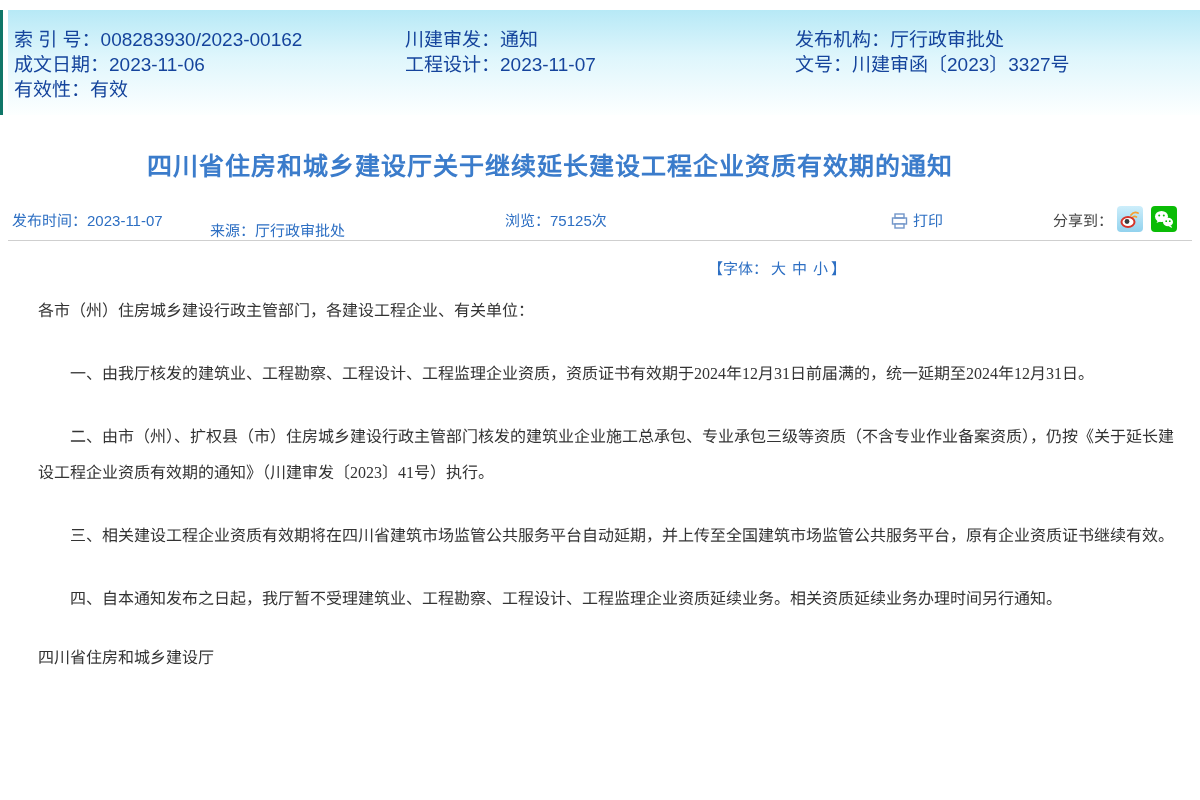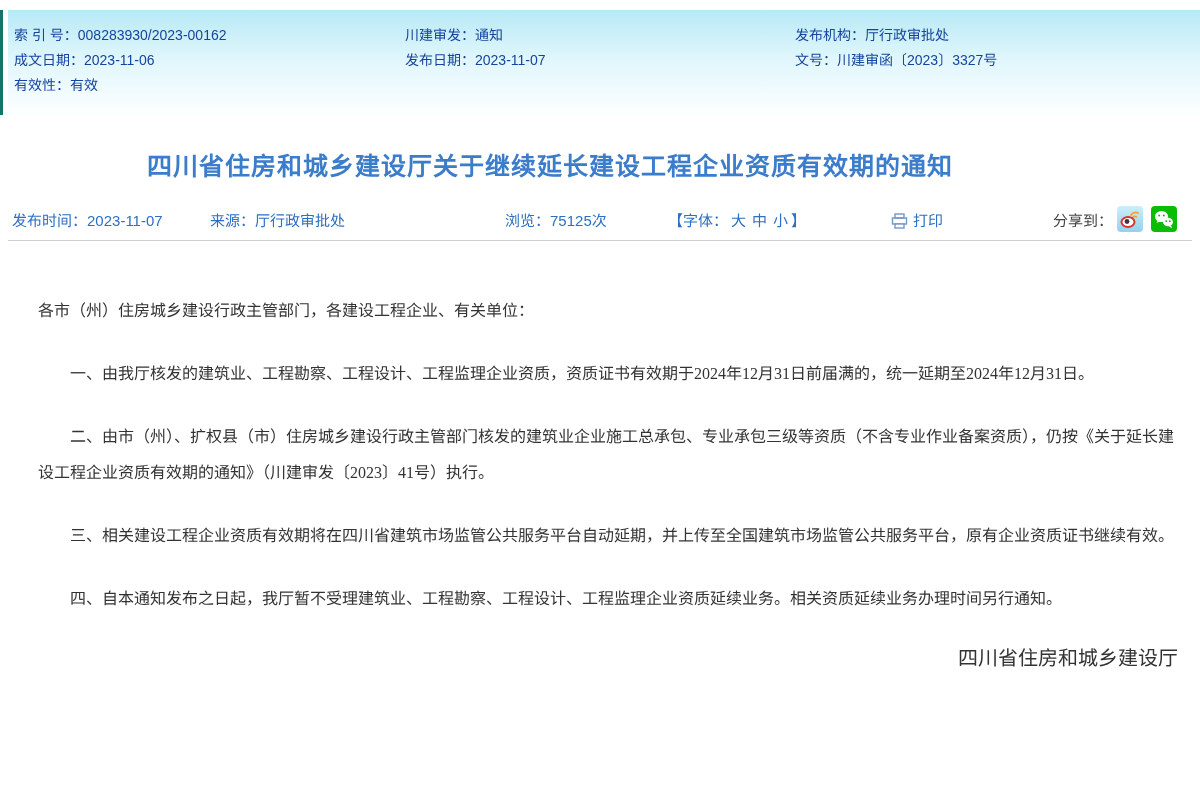--- a/index.html
+++ b/index.html
@@ -4,71 +4,71 @@
 <style>
   * { margin: 0; padding: 0; box-sizing: border-box; }
   html, body { width: 1200px; height: 800px; background: #fff; overflow: hidden; }
   body { font-family: "Liberation Sans", "DejaVu Sans", sans-serif; position: relative; }
 
   
   .band-wrap { position: absolute; top: 10px; left: 0; width: 1200px; height: 105px; }
   .band-accent { position: absolute; left: 0; top: 0; width: 3px; height: 105px; background: #0f7668; }
   .band { position: absolute; left: 8px; top: 0; right: 0; height: 105px;
           background: linear-gradient(to bottom, #b7e9f6 0%, #dff6fc 45%, #fdffff 100%); }
-  .band-row { position: absolute; left: 0; right: 0; height: 25px; font-size: 14px; color: #15449c; padding-left: 22px; }
+  .band-row { position: absolute; left: 0; right: 0; height: 25px; font-size: 19px; color: #15449c; padding-left: 22px; }
   .band-row.r1 { top: 14px; } .band-row.r2 { top: 39px; } .band-row.r3 { top: 64px; }
   .band-cell { position: absolute; white-space: nowrap; }
   .band-cell.c1 { left: 6px; } .band-cell.c2 { left: 397px; } .band-cell.c3 { left: 787px; }
 
   
   .doc-title { position: absolute; top: 146px; left: 0; width: 1100px; text-align: center;
                font-size: 25px; color: #3b7ccb; letter-spacing: 1px; }
 
   
   .meta-row { position: absolute; top: 205px; left: 0; width: 996px; height: 30px;
               font-size: 15px; color: #2d6fc3; }
   .meta-item { position: absolute; top: 4px; white-space: nowrap; }
   .mi-time   { left: 12px; }
-  .mi-source { left: 210px; }
+  .mi-source { left: 210px; margin-top: 10px; }
   .mi-views  { left: 505px; }
-  .mi-font   { left: 668px; }
+  .mi-font   { left: 708px; margin-top: 48px; }
   .mi-print  { left: 891px; cursor: pointer; }
   .mi-share  { left: 1053px; color: #444; }
   .font-link { color: #2d6fc3; text-decoration: none; cursor: pointer; margin: 0 3px; }
   .print-icon { display: inline-block; vertical-align: -3px; margin-right: 5px; }
   .share-icon { position: absolute; top: 1px; width: 26px; height: 26px; border-radius: 4px;
                 cursor: pointer; overflow: hidden; }
   .icon-weibo { left: 1117px; background: linear-gradient(to bottom, #cdeefb, #92d2ee); }
   .icon-wechat { left: 1151px; background: #0abc06; }
 
   .divider { position: absolute; top: 240px; left: 8px; width: 1184px; border-top: 1px solid #cfcfcf; }
 
   
   .article { position: absolute; top: 240px; left: 0; width: 1200px;
              padding: 53px 22px 0 38px;
              font-family: "Liberation Serif", "DejaVu Serif", serif;
              font-size: 16px; color: #333; }
   .article p { line-height: 36px; margin-bottom: 27px; }
   .article p.indent { text-indent: 2em; }
-  .sig { text-align: right; font-size: 20px; color: #333; line-height: 28px; }
+  .sig { font-size: 16px; color: #333; line-height: 28px; }
 </style>
 </head>
 <body>
 
 <div class="band-wrap">
   <div class="band-accent"></div>
   <div class="band">
     <div class="band-row r1">
       <span class="band-cell c1"><span>索 引 号：</span><span>008283930/2023-00162</span></span>
       <span class="band-cell c2"><span>川建审发：</span><span>通知</span></span>
       <span class="band-cell c3"><span>发布机构：</span><span>厅行政审批处</span></span>
     </div>
     <div class="band-row r2">
       <span class="band-cell c1"><span>成文日期：</span><span>2023-11-06</span></span>
-      <span class="band-cell c2"><span>发布日期：</span><span>2023-11-07</span></span>
+      <span class="band-cell c2"><span>工程设计：</span><span>2023-11-07</span></span>
       <span class="band-cell c3"><span>文号：</span><span>川建审函〔2023〕3327号</span></span>
     </div>
     <div class="band-row r3">
       <span class="band-cell c1"><span>有效性：</span><span>有效</span></span>
     </div>
   </div>
 </div>
 
 <h1 class="doc-title">四川省住房和城乡建设厅关于继续延长建设工程企业资质有效期的通知</h1>
 

